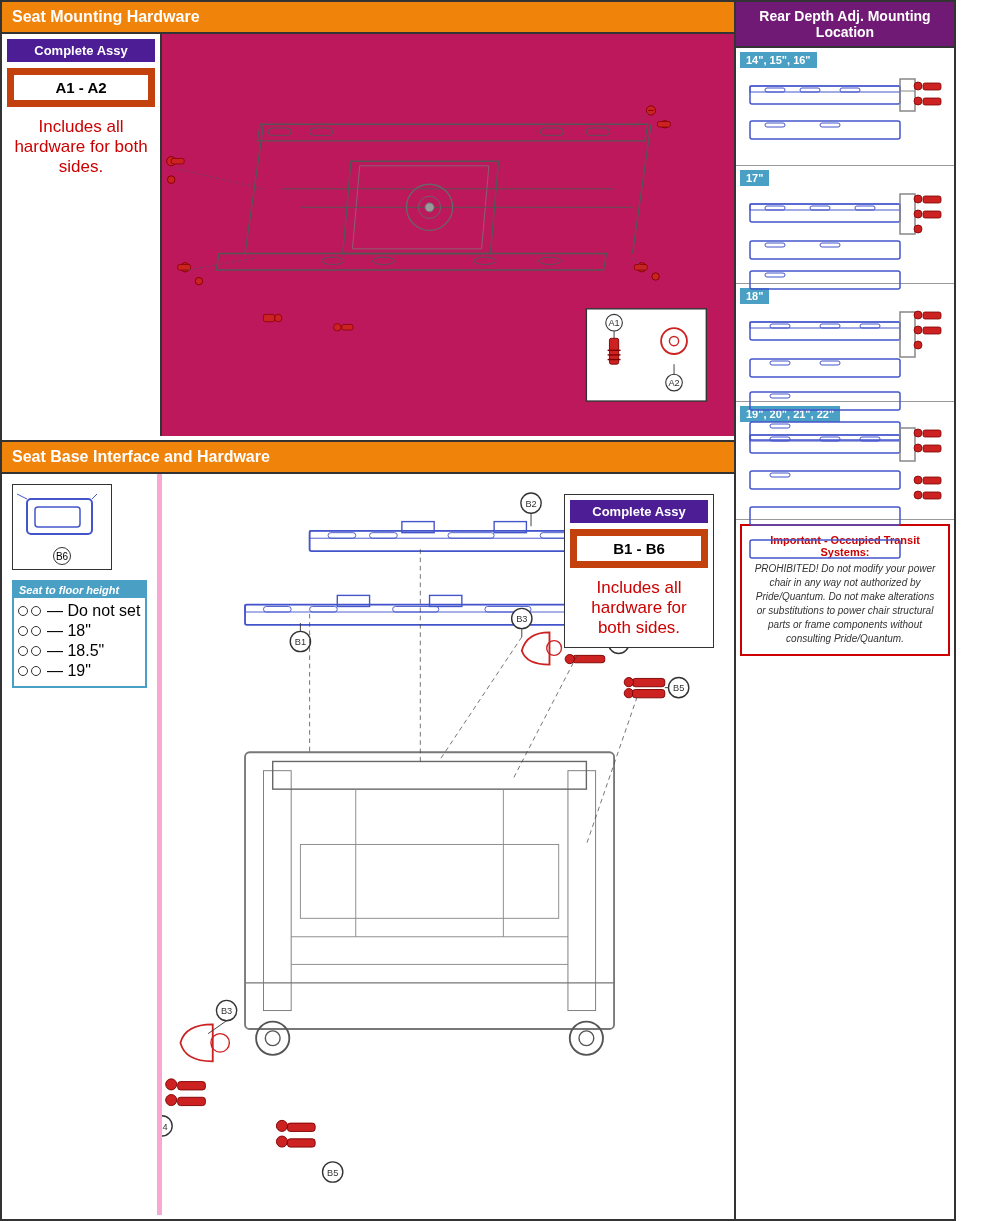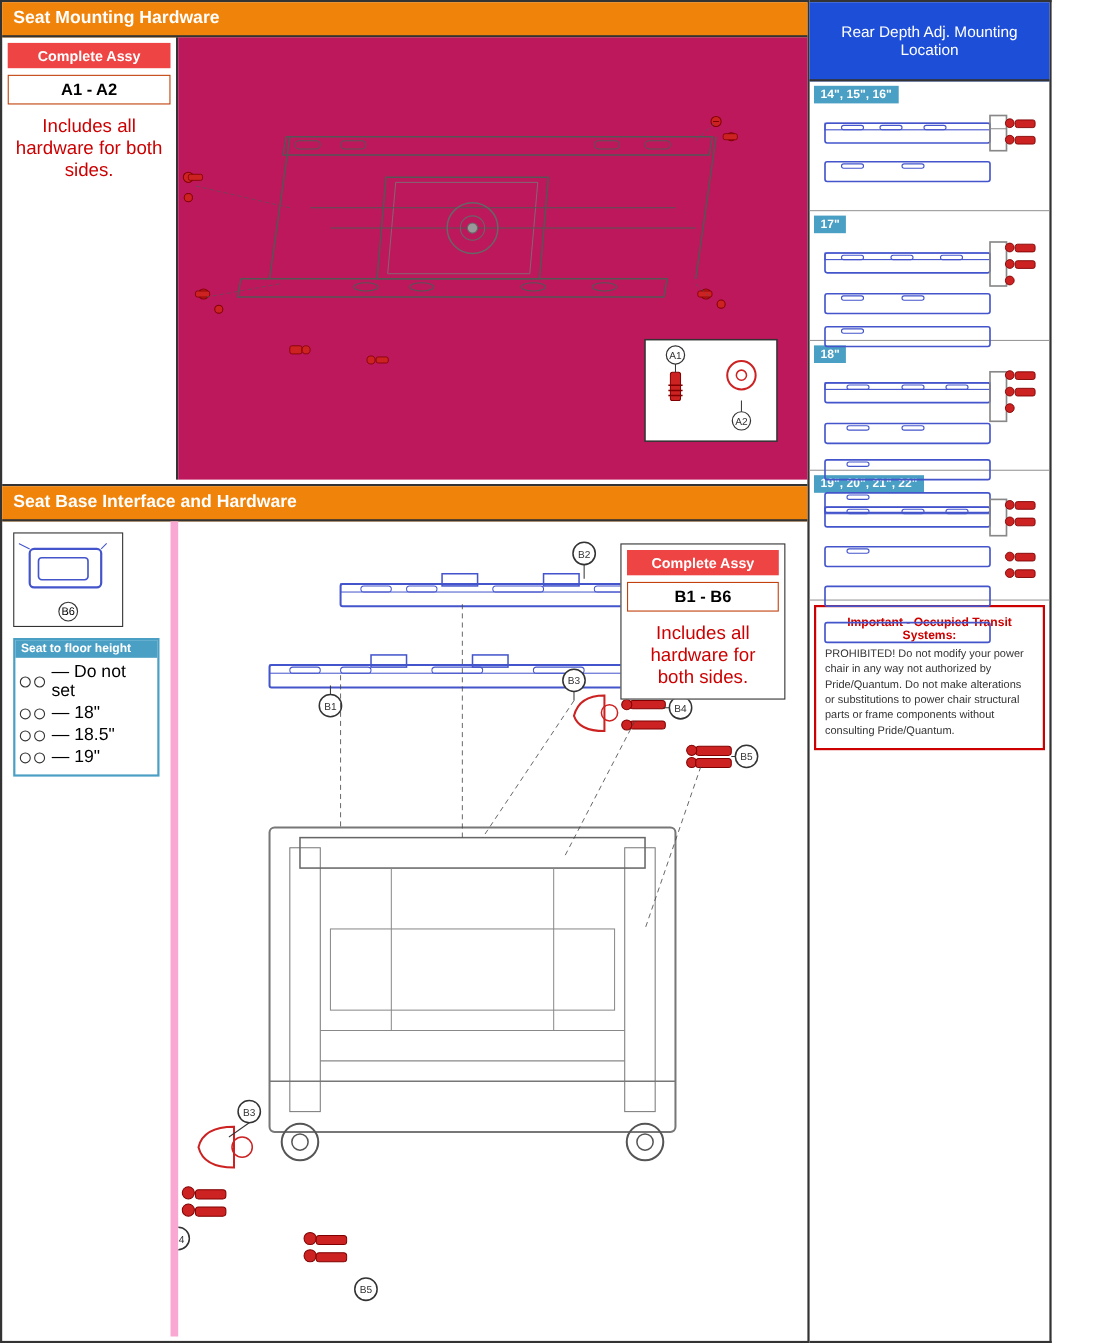--- a/index.html
+++ b/index.html
@@ -56,34 +56,34 @@
     }
 
     .complete-assy-box {
       width: 160px;
       border-right: 2px solid #333;
       padding: 5px;
       flex-shrink: 0;
     }
 
     .complete-assy-label {
-      background: #ef4444;
+      background: #4c1d95;
       color: #fff;
       font-weight: bold;
       font-size: 13px;
       padding: 4px 8px;
       margin-bottom: 6px;
       text-align: center;
     }
 
     .part-number {
       text-align: center;
       font-size: 15px;
       font-weight: bold;
-      border: 1px solid #c2410c;
+      border: 7px solid #c2410c;
       padding: 4px;
       margin-bottom: 6px;
     }
 
     .includes-text {
       color: #cc0000;
       font-size: 17px;
       text-align: center;
       padding: 4px;
     }
@@ -112,38 +112,38 @@
       position: relative;
     }
 
     .seat-base-content {
       display: flex;
       height: 100%;
     }
 
     .seat-base-left {
       width: 160px;
-      border-right: 7px solid #f9a8d4;
+      border-right: 5px solid #f9a8d4;
       padding: 5px;
       flex-shrink: 0;
     }
 
     .seat-base-diagram {
       flex: 1;
       position: relative;
       overflow: hidden;
     }
 
     
     .right-header {
-      background: #1d4ed8;
+      background: #701a75;
       color: #fff;
-      font-weight: normal;
+      font-weight: bold;
       font-size: 14px;
-      padding: 19px 10px;
+      padding: 6px 10px;
       text-align: center;
       border-bottom: 2px solid #333;
     }
 
     .depth-section {
       border-bottom: 1px solid #999;
       padding: 4px;
     }
 
     .depth-label {
@@ -192,20 +192,21 @@
       padding: 4px;
     }
 
     .floor-height-header {
       background: #4a9fc4;
       color: #fff;
       font-weight: bold;
       font-size: 11px;
       padding: 2px 5px;
       margin: -4px -4px 4px -4px;
+      font-style: italic;
     }
 
     .floor-height-row {
       display: flex;
       align-items: center;
       margin: 2px 0;
       font-size: 16px;
     }
 
     .circle-icon {
@@ -667,17 +668,17 @@
             <rect x="5" y="-3" width="18" height="7" rx="2" fill="#cc2222" stroke="#800000" stroke-width="0.8"></rect>
           </g>
           <rect x="10" y="82" width="150" height="18" rx="2" fill="none" stroke="#4455cc" stroke-width="1.5"></rect>
           <rect x="10" y="115" width="150" height="18" rx="2" fill="none" stroke="#4455cc" stroke-width="1.5"></rect>
         </svg>
       </div>
     </div>
 
     <div class="important-box">
       <div class="important-title">Important - Occupied Transit Systems:</div>
-      <div style="text-align:left;line-height:1.4;">PROHIBITED! Do not modify your power chair in any way not authorized by Pride/Quantum. Do not make alterations or substitutions to power chair structural parts or frame components without consulting Pride/Quantum.</div>
+      <div style="text-align:center;line-height:1.4;font-style:italic;">PROHIBITED! Do not modify your power chair in any way not authorized by Pride/Quantum. Do not make alterations or substitutions to power chair structural parts or frame components without consulting Pride/Quantum.</div>
     </div>
   </div>
 
 </div>
 
 </body></html>

